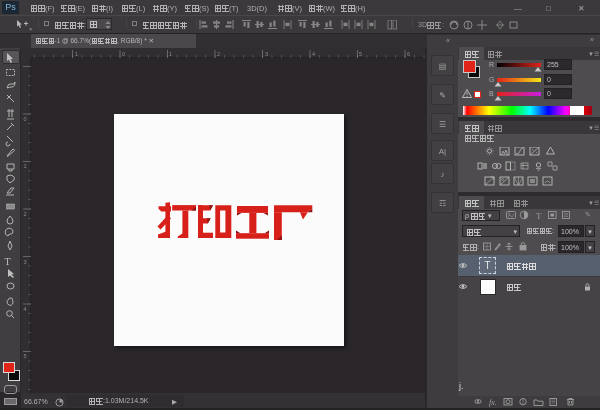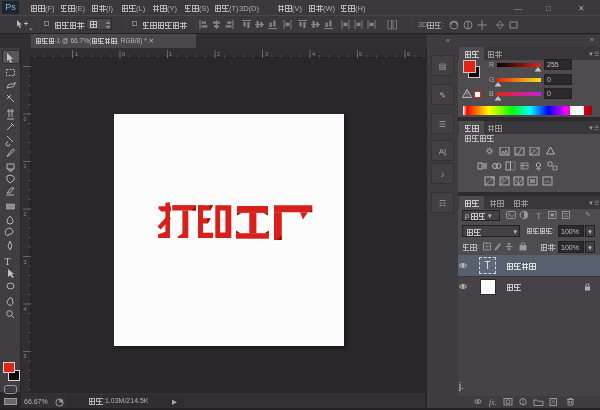--- a/index.html
+++ b/index.html
@@ -66,21 +66,21 @@
 
 <div id="menubar" class="abs"></div>
 <div id="pslogo" class="abs">Ps</div>
 <span class="mi" style="left:30px"><span class="cj"></span><span class="cj"></span>(F)</span>
 <span class="mi" style="left:60px"><span class="cj2"></span><span class="cj"></span>(E)</span>
 <span class="mi" style="left:91px"><span class="cj"></span><span class="cj3"></span>(I)</span>
 <span class="mi" style="left:121px"><span class="cj"></span><span class="cj2"></span>(L)</span>
 <span class="mi" style="left:152px"><span class="cj3"></span><span class="cj"></span>(Y)</span>
 <span class="mi" style="left:184px"><span class="cj2"></span><span class="cj"></span>(S)</span>
 <span class="mi" style="left:214px"><span class="cj"></span><span class="cj2"></span>(T)</span>
-<span class="mi" style="left:239px">3D(D)</span>
+<span class="mi" style="left:247px">3D(D)</span>
 <span class="mi" style="left:277px"><span class="cj3"></span><span class="cj"></span>(V)</span>
 <span class="mi" style="left:308px"><span class="cj"></span><span class="cj3"></span>(W)</span>
 <span class="mi" style="left:340px"><span class="cj2"></span><span class="cj"></span>(H)</span>
 <span class="winbtn" style="left:514px">—</span>
 <span class="winbtn" style="left:546px">□</span>
 <span class="winbtn" style="left:578px">✕</span>
 
 <div id="optbar" class="abs"></div>
 <svg class="abs" style="left:15px;top:20px" width="18" height="11" viewBox="0 0 18 11">
  <path d="M2 0 L2 6.5 L3.6 5.3 L4.8 8 L6 7.4 L4.9 4.7 L6.8 4.5 Z" fill="#b8b8b8"></path>

